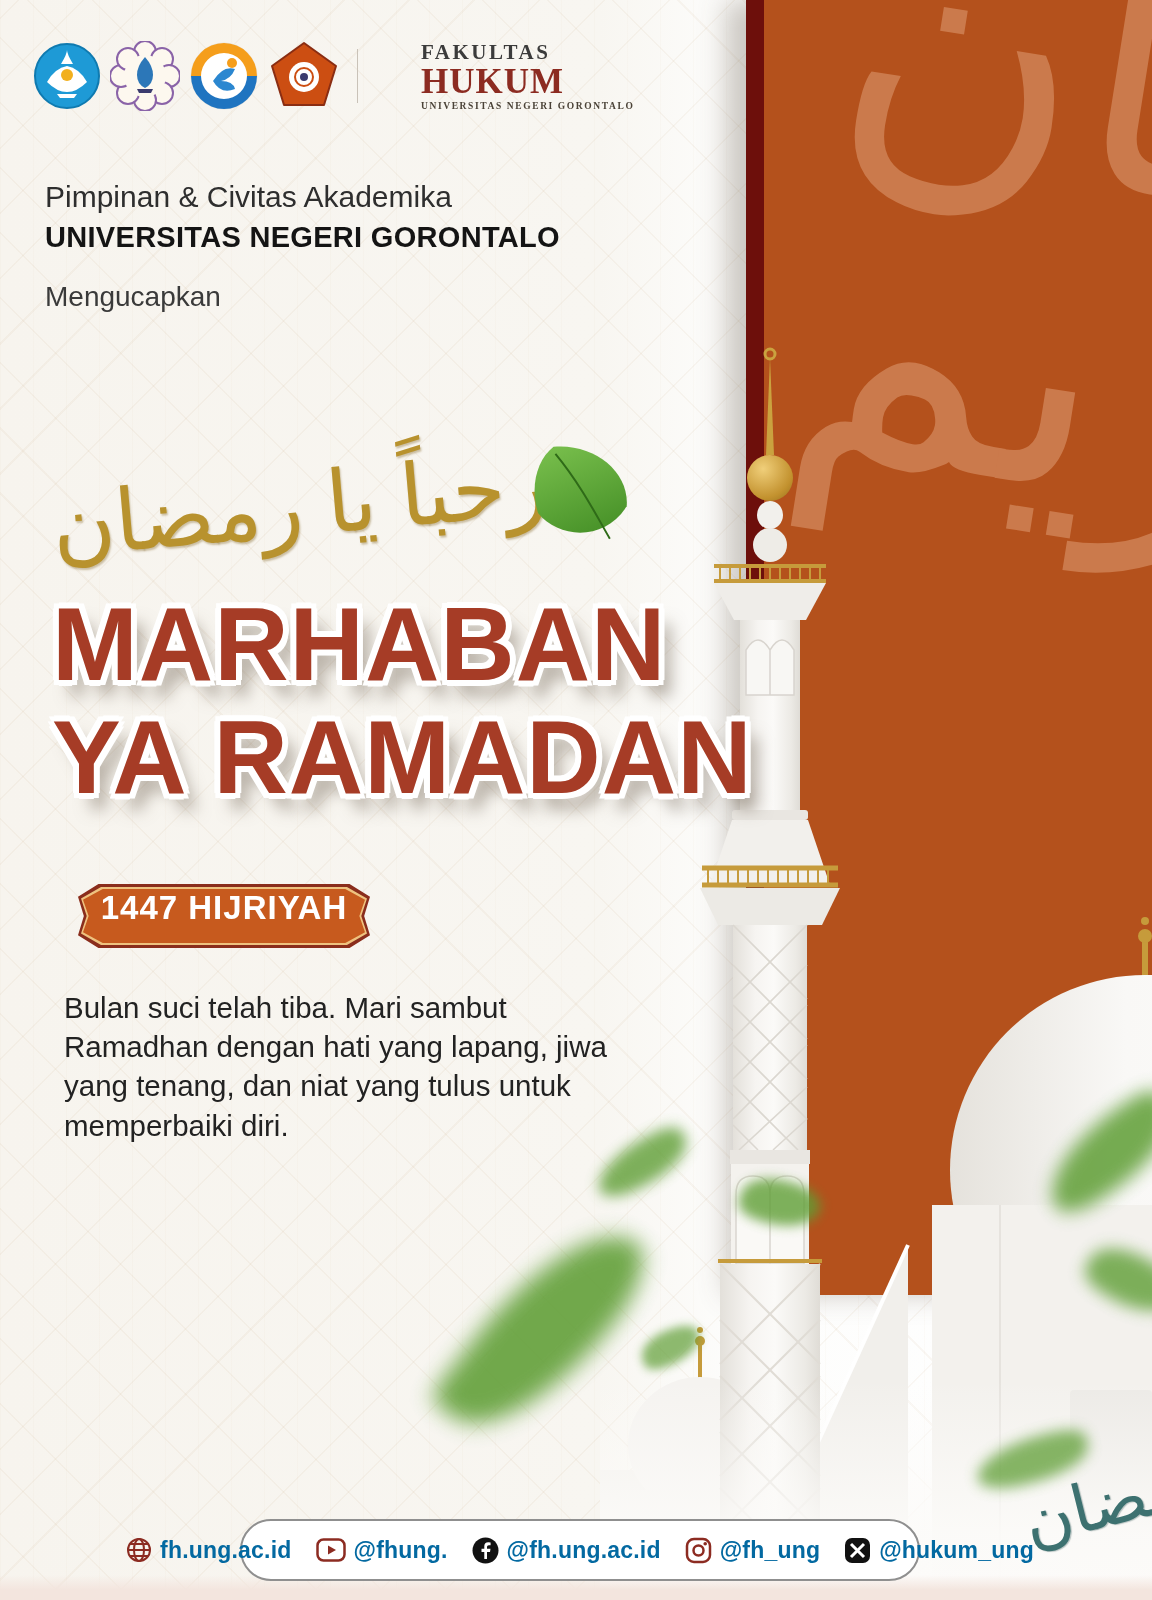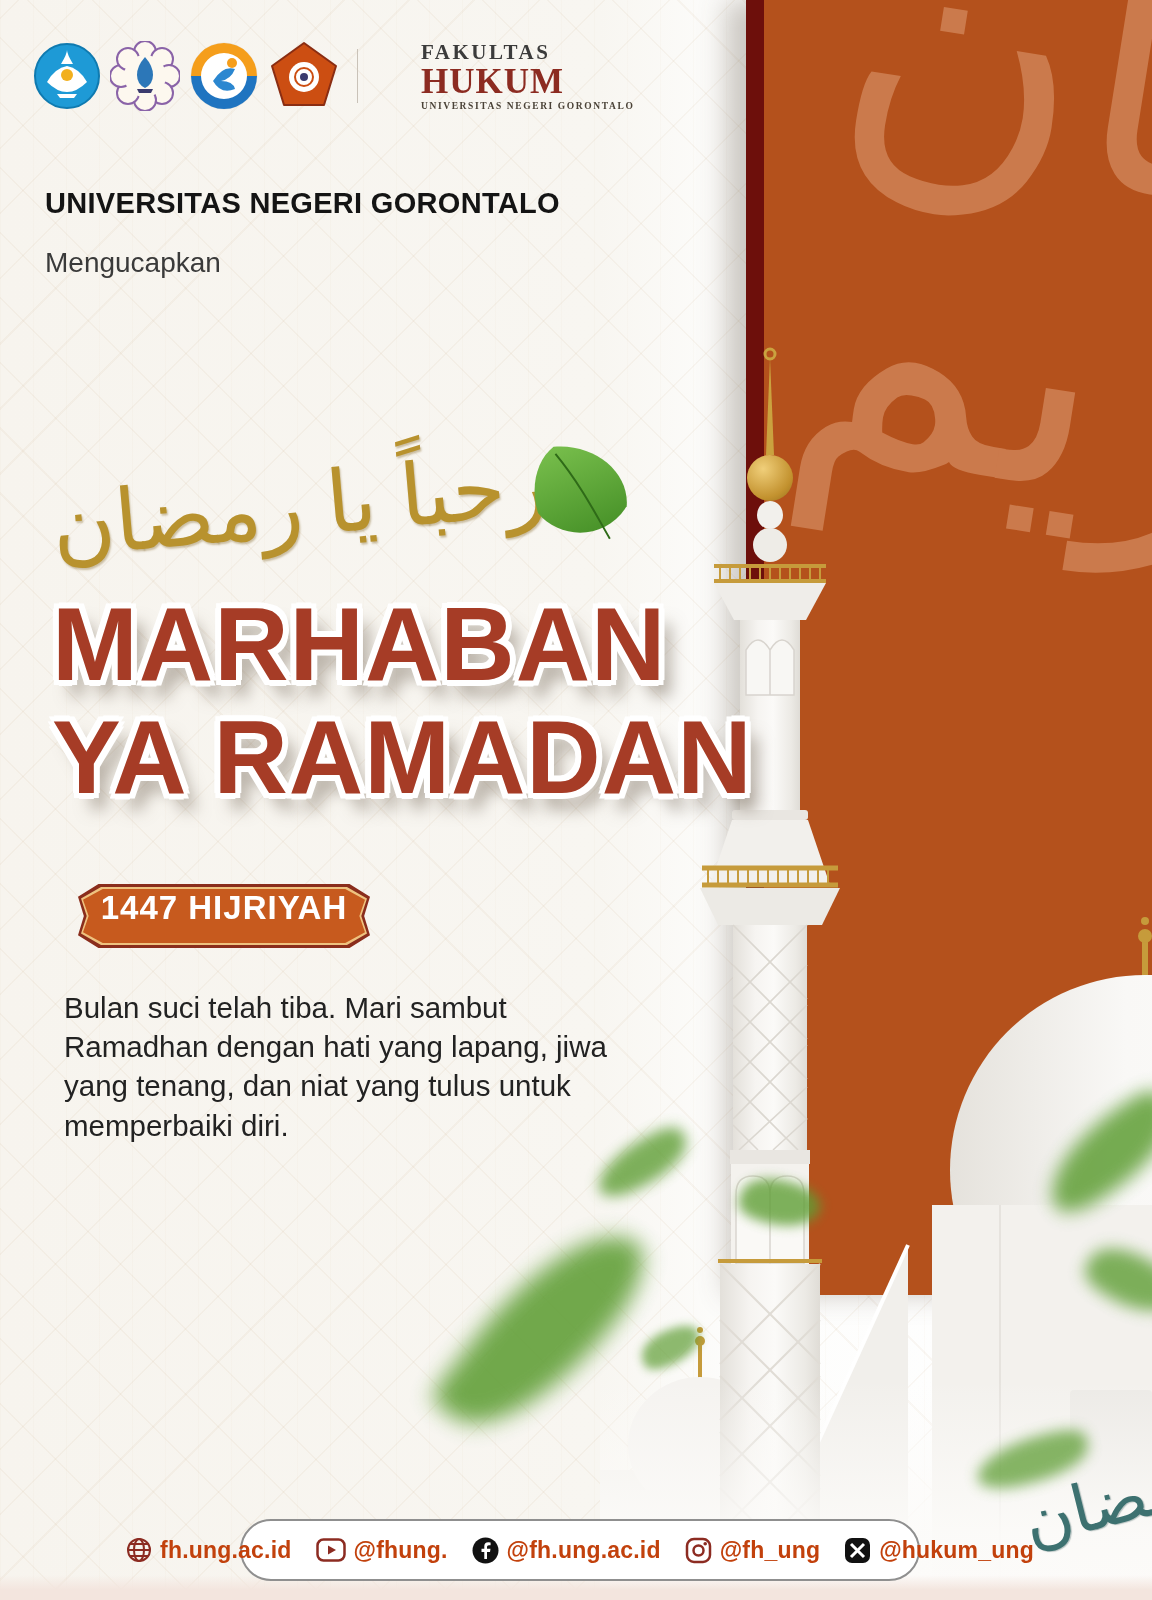--- a/index.html
+++ b/index.html
@@ -74,21 +74,21 @@
   .lb7{left:640px;top:1330px;width:62px;height:34px;border-radius:60% 40% 70% 30%;
        transform:rotate(-20deg);filter:blur(5px);opacity:.7;}
   .leaf-crisp{position:absolute;left:522px;top:440px;z-index:3;}
   
   .mosque{position:absolute;left:600px;top:340px;z-index:2;}
   
   .contact-pill{position:absolute;left:240px;top:1519px;width:676px;height:58px;z-index:6;
       background:#fff;border:2px solid #8f8f8f;border-radius:31px;
       display:flex;align-items:center;justify-content:center;gap:24px;}
   .contact-item{display:flex;align-items:center;gap:8px;}
-  .contact-label{font-size:23px;color:#c2410c;font-weight:600;letter-spacing:.2px;}
+  .contact-label{font-size:23px;color:#0369a1;font-weight:600;letter-spacing:.2px;}
   
   .signature{position:absolute;left:1022px;top:1462px;z-index:5;font-size:66px;
       color:#3d7170;transform:rotate(-14deg);text-shadow:1px 1px 1px rgba(30,70,70,.3);}
   .pink-band{position:absolute;left:0;top:1575px;width:1152px;height:25px;z-index:4;
       background:linear-gradient(180deg, rgba(244,228,221,0) 0%, #f3e5de 60%);}
 </style>
 </head>
 <body>
 
 <div class="poster">
@@ -224,20 +224,21 @@
     </svg>
     <div class="logo-divider"></div>
     <div class="wordmark">
       <span class="wm1">FAKULTAS</span>
       <span class="wm2">HUKUM</span>
       <span class="wm3">UNIVERSITAS NEGERI GORONTALO</span>
     </div>
   </header>
 
   <section class="intro">
+    <div class="intro-l1">Pimpinan &amp; Civitas Akademika</div>
     <div class="intro-l3">UNIVERSITAS NEGERI GORONTALO</div>
     <div class="intro-l4">Mengucapkan</div>
   </section>
 
   <div class="gold-callig">مرحباً يا رمضان</div>
   <svg class="leaf-crisp" width="120" height="115" viewBox="0 0 120 115">
     <defs>
       <linearGradient id="leafg" x1="0" y1="0" x2="1" y2="1">
         <stop offset="0" stop-color="#7cc24f"></stop>
           <stop offset="1" stop-color="#3f8a22"></stop>

